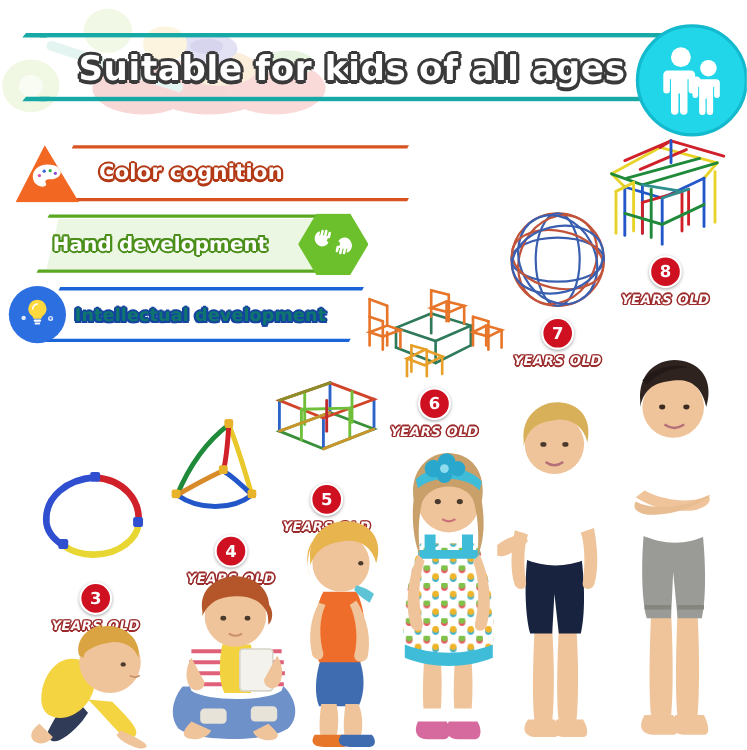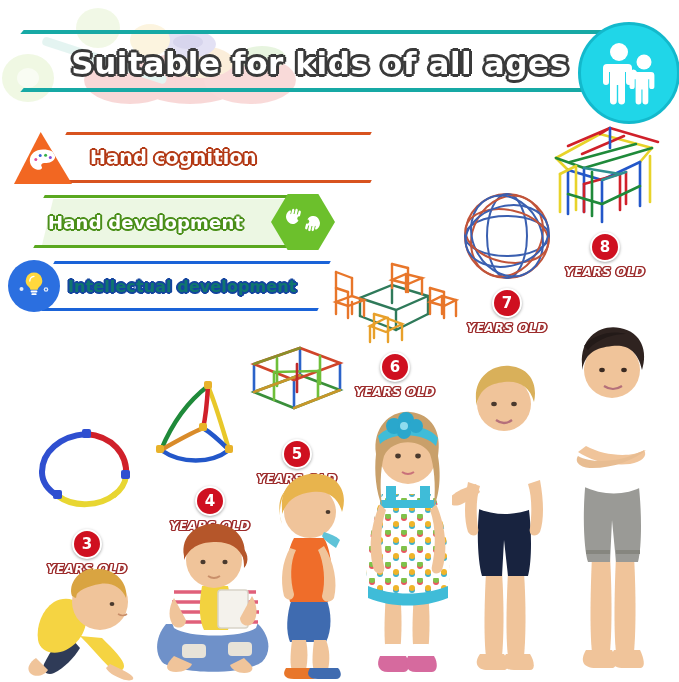--- a/index.html
+++ b/index.html
@@ -203,21 +203,21 @@
       <span class="palette-icon">
         <svg width="30" height="26" viewBox="0 0 30 26" aria-hidden="true">
           <path d="M15 1.5C7.5 1.5 1.8 6.2 1.8 12.4c0 6 5 9.3 9.2 9.3 2.3 0 3-1 3-2.1 0-1-.8-1.3-.8-2.3 0-1.4 1.2-2.4 3-2.4h2.3c4.6 0 8.7-2.6 8.7-6.6 0-4.1-5-6.8-12.2-6.8z" fill="#ffffff"></path>
           <circle cx="7.8" cy="11.6" r="1.5" fill="#e04fa0"></circle>
           <circle cx="12.2" cy="7.6" r="1.5" fill="#3b63d8"></circle>
           <circle cx="17.6" cy="7.2" r="1.5" fill="#37b24d"></circle>
           <circle cx="22.3" cy="9.6" r="1.5" fill="#8a4fd8"></circle>
         </svg>
       </span>
     </div>
-    <div class="label">Hand cognition</div>
+    <div class="label">Color cognition</div>
   </div>
 
   <div class="feature" id="feat-hand">
     <div class="band"></div>
     <div class="bar-top"></div>
     <div class="bar-bot"></div>
     <div class="shape">
       <span>
         <svg width="40" height="30" viewBox="0 0 40 30" aria-hidden="true">
           <g fill="#ffffff">

